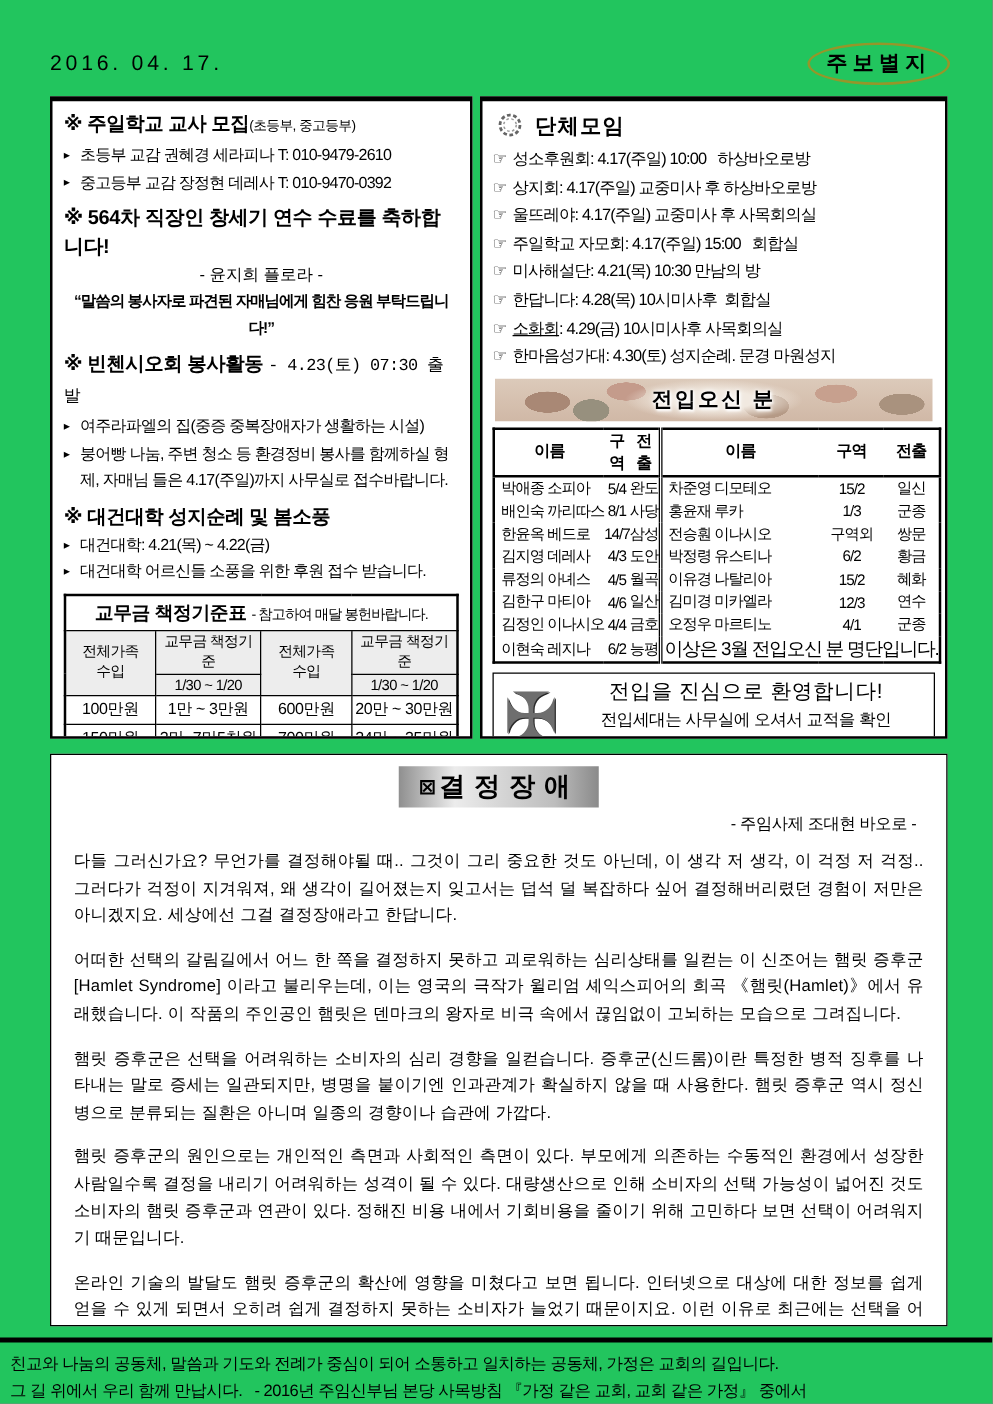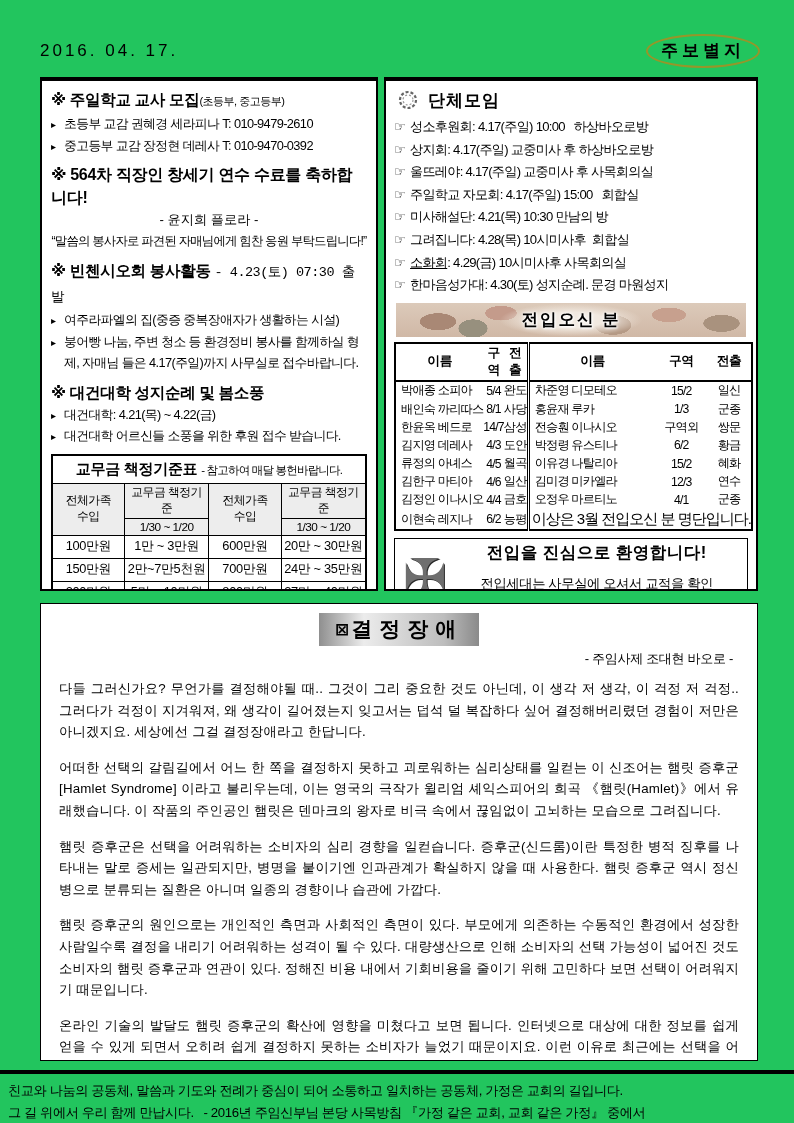--- a/index.html
+++ b/index.html
@@ -16,21 +16,21 @@
 
   .sec{margin-bottom:7px;}
   .sec-title{font-size:15.5px;font-weight:bold;line-height:23px;letter-spacing:-0.3px;}
   .star{margin-right:4px;}
   .sec-suffix{font-size:11px;font-weight:normal;letter-spacing:-0.5px;}
   .sec-suffix2{font-size:13.5px;font-weight:normal;letter-spacing:-0.5px;font-family:Liberation Mono, monospace;}
   .li{font-size:12.8px;line-height:21.5px;padding-left:13px;position:relative;letter-spacing:-0.6px;}
   .li .tri{position:absolute;left:0;font-size:10px;top:1px;}
   .center{text-align:center;}
   .namec{font-size:13.2px;line-height:22px;}
-  .quote{font-size:12.4px;font-weight:normal;line-height:21px;letter-spacing:-0.8px;text-align:center;}
+  .quote{font-size:12.4px;font-weight:bold;line-height:21px;letter-spacing:-0.8px;text-align:center;}
 
   table.fee{width:100%;border-collapse:collapse;border:2px solid #000;margin-top:5px;}
   .fee th,.fee td{border:1px solid #000;text-align:center;}
   .fee .ttl{font-size:15px;font-weight:bold;padding:4px 2px;letter-spacing:-0.3px;}
   .fee .ttl .note{font-size:11.5px;font-weight:normal;letter-spacing:-0.8px;}
   .fee th{background:#ededed;font-size:11.8px;font-weight:normal;padding:1px 2px;letter-spacing:-0.5px;}
   .fee td{font-size:12.8px;padding:2.5px 2px;letter-spacing:-0.3px;}
 
   .groups-title{font-size:17px;font-weight:bold;display:flex;align-items:center;gap:8px;margin:2px 0 4px 2px;letter-spacing:1px;}
   .g-item{font-size:13.1px;line-height:22.6px;letter-spacing:-0.7px;white-space:nowrap;}
@@ -54,21 +54,21 @@
   .nc th{font-size:12.8px;font-weight:bold;border-bottom:2px solid #000;padding:1px 0;letter-spacing:-0.5px;}
   .nc td{font-size:12.2px;padding:0.6px 0;letter-spacing:-0.8px;white-space:nowrap;}
   .nc .name{text-align:left;padding-left:5px;}
   .nc .num,.nc .from{text-align:center;}
   .nc .sep{border-left:3px double #000;}
   .nc td.note{font-size:15px;text-align:center;letter-spacing:-1px;padding-left:2px;}
 
   .welcome{border:1.5px solid #000;margin-top:7px;padding:3px 8px 5px;display:flex;align-items:center;gap:8px;}
   .cross{font-size:52px;color:#6e6e6e;line-height:0.95;text-shadow:1px 1px 0 #2a2a2a;flex:0 0 auto;}
   .w-body{flex:1;text-align:center;}
-  .w-title{font-size:16.5px;font-weight:bold;letter-spacing:0.5px;margin-bottom:10px;}
+  .w-title{font-size:16.5px;font-weight:normal;letter-spacing:0.5px;margin-bottom:2px;}
   .w-line{font-size:13.3px;line-height:20px;letter-spacing:-0.4px;}
 
   .article{border:1.5px solid #000;margin:12px 36px 0 40px;padding:9px 16px 6px;height:458px;box-sizing:border-box;overflow:hidden;background:#fff;}
   .a-titlewrap{text-align:center;}
   .a-title{display:inline-block;background:linear-gradient(90deg,#8f8f8f 0%,#ececec 28%,#d2d2d2 55%,#bdbdbd 78%,#8a8a8a 100%);
            padding:2px 16px 3px;font-size:21px;font-weight:bold;letter-spacing:7px;}
   .a-mark{font-size:17px;letter-spacing:2px;vertical-align:1px;}
   .a-byline{text-align:right;font-size:13px;margin:4px 8px 10px 0;letter-spacing:-0.3px;}
   .a-p{font-size:13.3px;line-height:21.6px;letter-spacing:0.2px;text-align:justify;margin:0 2px 14px;}
 
@@ -172,21 +172,21 @@
           <circle cx="12" cy="12" r="5" fill="none" stroke="#999" stroke-width="1.2" stroke-dasharray="2 2"></circle>
         </svg>
         <span>단체모임</span>
       </div>
 
       <div class="g-item"><span class="finger">☞</span><span>성소후원회</span><span>: 4.17(주일) 10:00&nbsp;&nbsp;&nbsp;하상바오로방</span></div>
       <div class="g-item"><span class="finger">☞</span><span>상지회</span><span>: 4.17(주일) 교중미사 후 하상바오로방</span></div>
       <div class="g-item"><span class="finger">☞</span><span>울뜨레야</span><span>: 4.17(주일) 교중미사 후 사목회의실</span></div>
       <div class="g-item"><span class="finger">☞</span><span>주일학교 자모회</span><span>: 4.17(주일) 15:00&nbsp;&nbsp;&nbsp;회합실</span></div>
       <div class="g-item"><span class="finger">☞</span><span>미사해설단</span><span>: 4.21(목) 10:30 만남의 방</span></div>
-      <div class="g-item"><span class="finger">☞</span><span>그려집니다</span><span>: 4.28(목) 10시미사후&nbsp;&nbsp;회합실</span></div>
+      <div class="g-item"><span class="finger">☞</span><span>한답니다</span><span>: 4.28(목) 10시미사후&nbsp;&nbsp;회합실</span></div>
       <div class="g-item"><span class="finger">☞</span><span class="u">소화회</span><span>: 4.29(금) 10시미사후 사목회의실</span></div>
       <div class="g-item"><span class="finger">☞</span><span>한마음성가대</span><span>: 4.30(토) 성지순례. 문경 마원성지</span></div>
 
       <div class="banner">
         <span class="banner-text">전입오신 분</span>
       </div>
 
       <table class="nc">
         <colgroup>
             <col style="width:26%">

